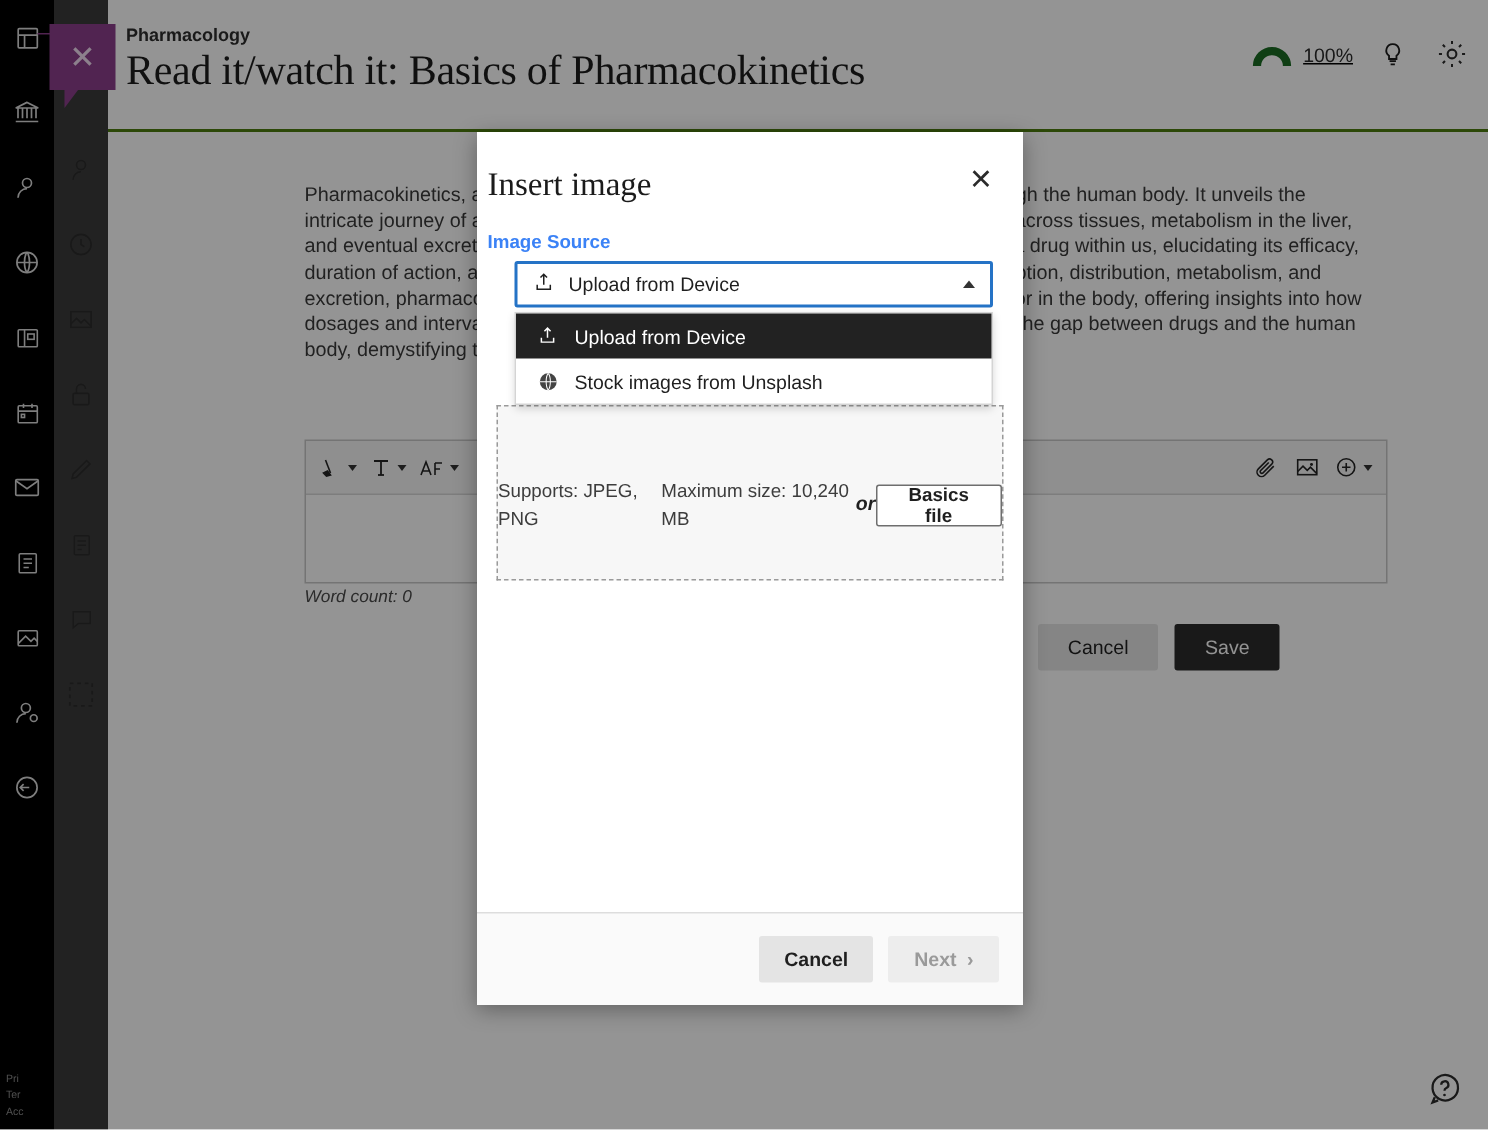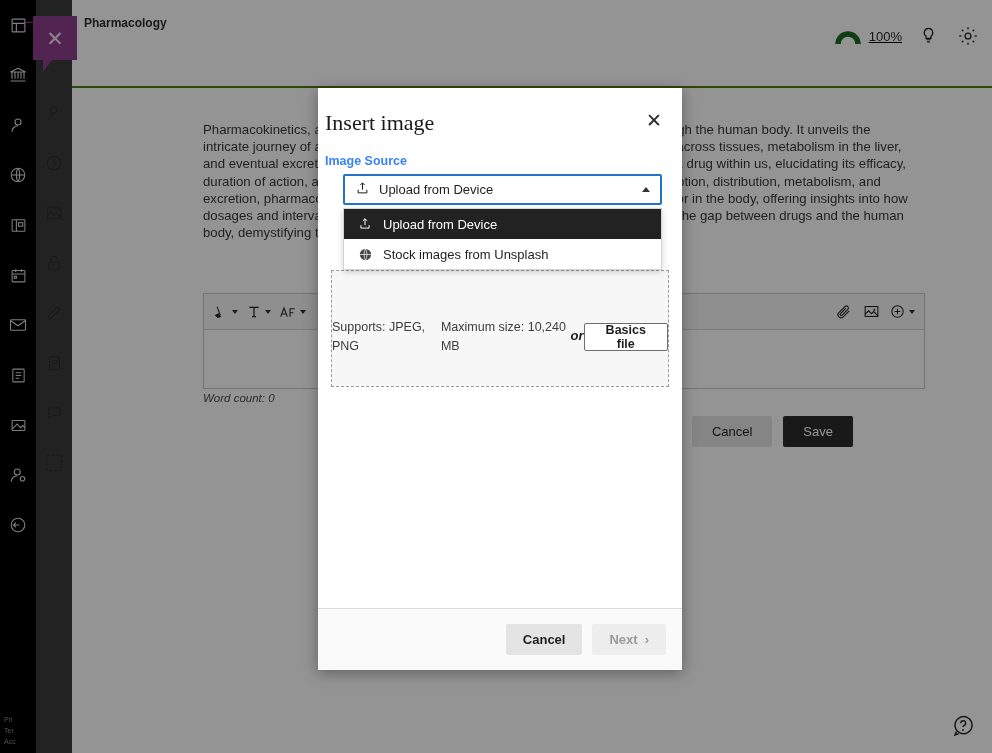--- a/index.html
+++ b/index.html
@@ -87,21 +87,21 @@
     position: absolute; left: 12px; top: 16px;
     font-size: 12px; color: #2d2d2d; font-weight: 600;
   }
   .page-title {
     position: absolute; left: 12px; top: 32px;
     font-family: "Liberation Serif", serif;
     font-size: 28px; color: #1c1c1c; letter-spacing: -0.2px;
   }
   .hdr-right {
     position: absolute; right: 10px; top: 22px;
-    display: flex; gap: 14px; text-decoration: underline;
+    display: flex; align-items: center; gap: 14px; text-decoration: underline;
   }
   .progress-wrap { display: flex; align-items: center; gap: 7px; }
   .pct { font-size: 13px; color: #2b2b2b; }
   .bulb-btn { width: 24px; height: 26px; display:flex; align-items:center; justify-content:center; color:#1c1c1c; }
   .vis-select {
     display: flex; align-items: center; gap: 8px;
     border: 1px solid #b5b5b5; border-radius: 3px;
     height: 30px; padding: 0 10px; background: #fff;
     font-size: 13px; color: #2b2b2b;
   }
@@ -362,20 +362,21 @@
 
     <div class="tour-line"></div>
     <div class="tour-badge">
       <span class="tour-x">✕</span>
     </div>
 
     <div class="title-accent"></div>
 
     <div class="header">
       <div class="eyebrow">Pharmacology</div>
+      <div class="page-title">Read it/watch it: Basics of Pharmacokinetics</div>
 
       <div class="hdr-right">
         <div class="progress-wrap">
           <svg width="28" height="22" viewBox="0 0 28 22">
             <path d="M4 19 A10 10 0 0 1 24 19" fill="none" stroke="#1b6b23" stroke-width="5.5" stroke-linecap="butt"></path>
           </svg>
           <span class="pct">100%</span>
         </div>
 
         <div class="bulb-btn">

